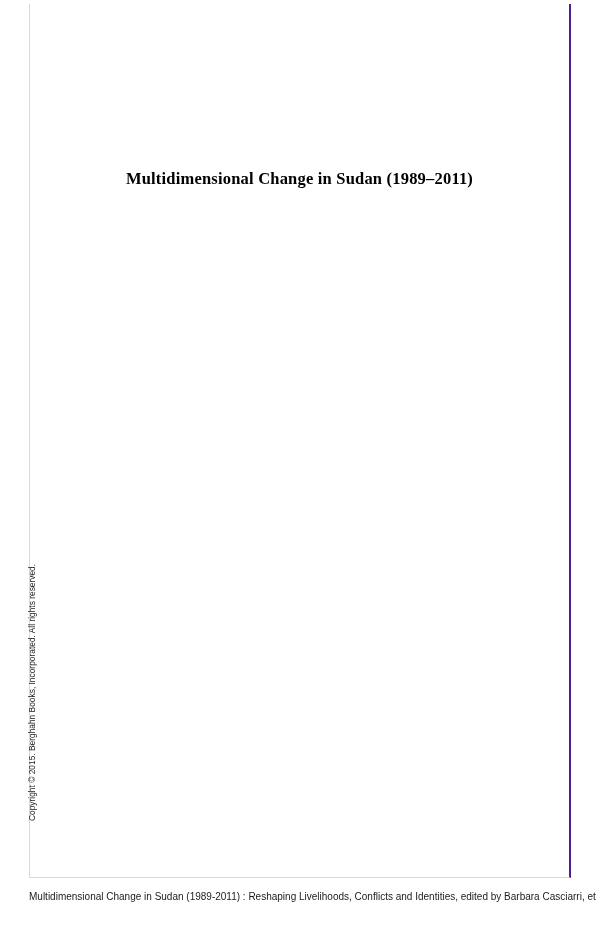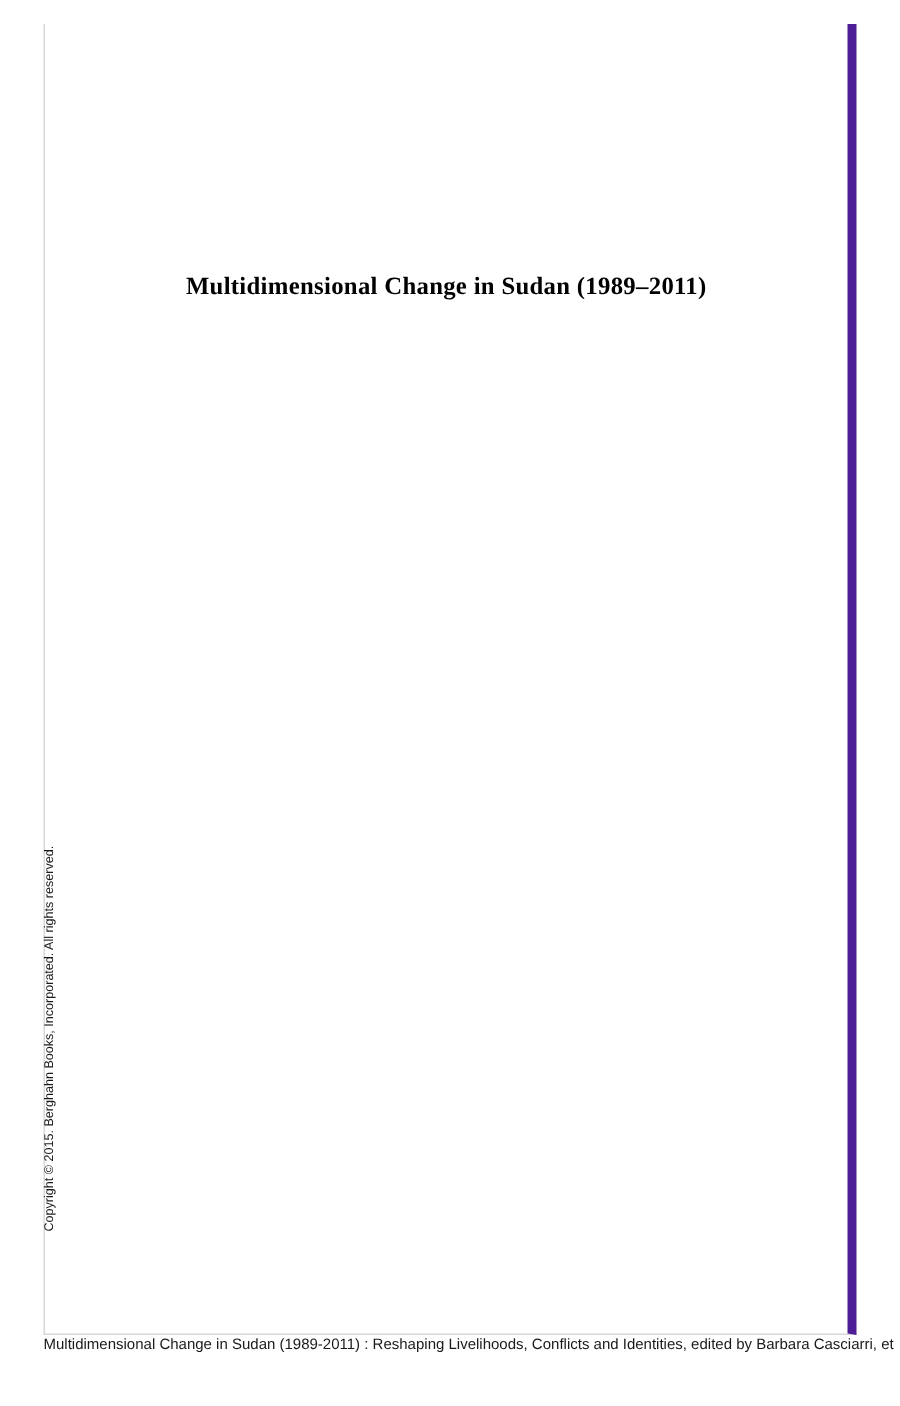--- a/index.html
+++ b/index.html
@@ -12,26 +12,26 @@
     height: 937px;
     position: relative;
     font-family: "Liberation Sans", sans-serif;
     overflow: hidden;
   }
 
   
   .page-sheet {
     position: absolute;
     left: 29px;
-    top: 16px;
+    top: 4px;
     width: 542px;
     height: 874px;
     background: #ffffff;
     border-left: 1px solid #d8d8d8;
-    border-right: 6px solid #4c1d95;
+    border-right: 2px solid #4c1d95;
     border-bottom: 1px solid #d8d8d8;
     box-sizing: border-box;
   }
 
   .page-title {
     position: absolute;
     left: 0;
     right: 0;
     top: 165px;
     text-align: center;

